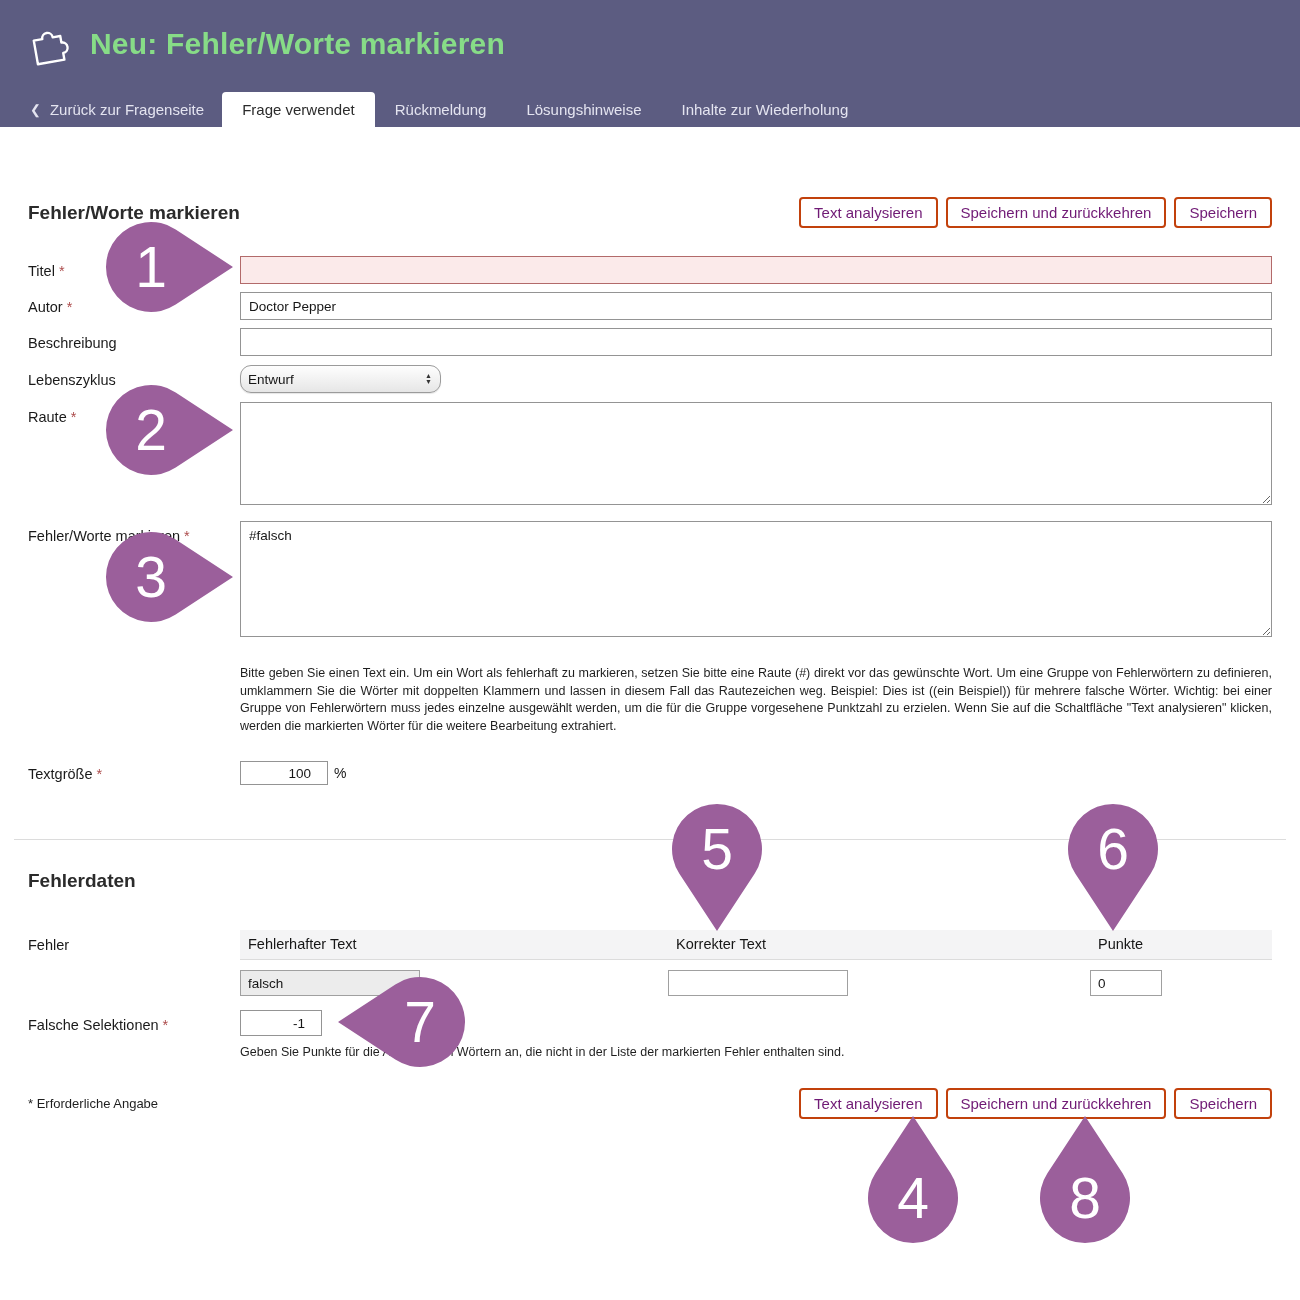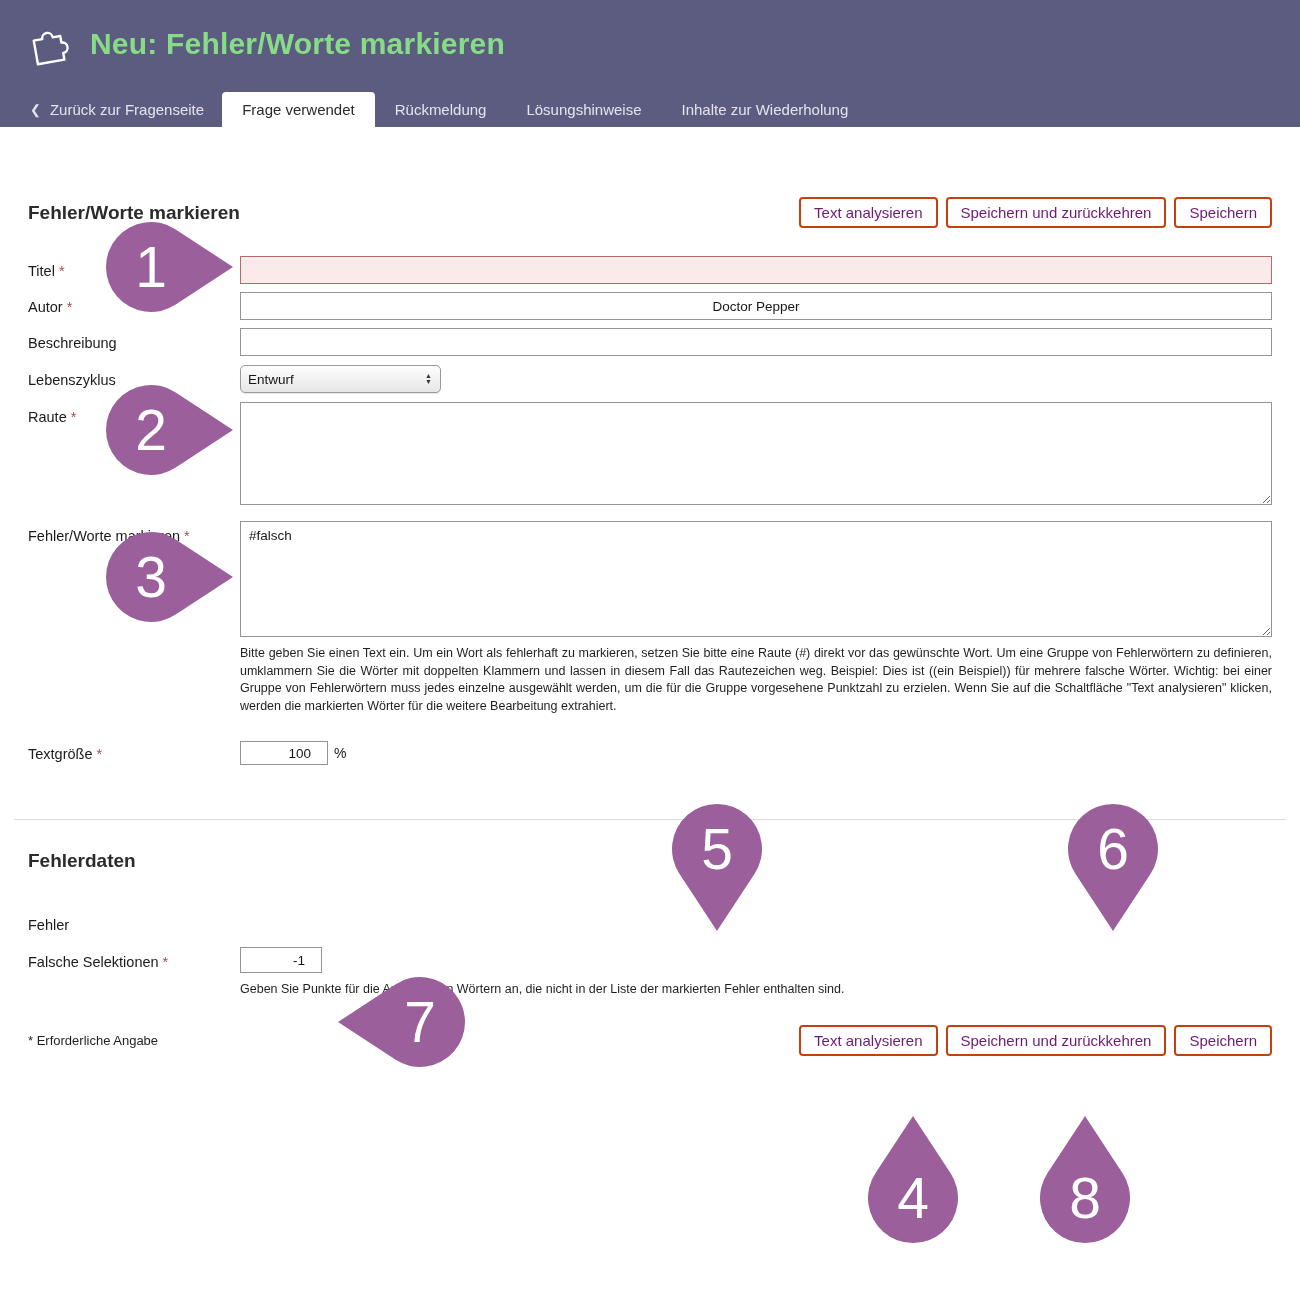--- a/index.html
+++ b/index.html
@@ -20,28 +20,28 @@
   
   .content{padding:0 28px;box-sizing:border-box;}
   .sec-head{display:flex;justify-content:space-between;align-items:center;margin-top:70px;}
   .sec-title{font-size:19px;font-weight:bold;color:#2b2b2b;}
   .btns{display:flex;gap:8px;}
   .btn{background:#fff;border:2px solid #c2410c;border-radius:4px;padding:5px 13px;font-size:15px;color:#701a75;white-space:nowrap;}
   .frow{display:flex;margin-top:8px;align-items:flex-start;}
   .lbl{width:212px;min-width:212px;font-size:14.5px;color:#1a1a1a;padding-top:7px;}
   .req{color:#ac4b4b;}
   .ctl{flex:1;min-width:0;}
-  .txt{width:100%;box-sizing:border-box;height:28px;border:1px solid #949494;font-size:13.5px;padding:8px 8px;font-family:inherit;background:#fff;color:#161616;text-align:center;}
+  .txt{width:100%;box-sizing:border-box;height:28px;border:1px solid #949494;font-size:13.5px;padding:8px 8px;font-family:inherit;background:#fff;color:#161616;}
   .txt.error{background:#fbeaea;border:1px solid #b26a6a;}
   .ta{width:100%;box-sizing:border-box;border:1px solid #949494;font-size:13.5px;padding:6px 8px;font-family:inherit;resize:vertical;color:#161616;}
   .ta.frage{height:103px;}
   .ta.fehler{height:116px;}
-  .help{font-size:12.5px;line-height:17.5px;color:#1f1f1f;text-align:justify;margin-top:4px;}
+  .help{font-size:12.5px;line-height:17.5px;color:#1f1f1f;text-align:justify;margin-top:24px;}
   .help.single{text-align:left;margin-top:14px;}
-  .selectbox{width:185px;height:26px;border:1px solid #9b9b9b;border-radius:5px;background:linear-gradient(#fefefe,#e6e6e6);
+  .selectbox{width:185px;height:26px;border:1px solid #9b9b9b;border-radius:11px;background:linear-gradient(#fefefe,#e6e6e6);
     display:flex;align-items:center;justify-content:space-between;padding:0 7px;font-size:13.5px;box-sizing:content-box;
     box-shadow:0 1px 1px rgba(0,0,0,.10);}
   .stepper{display:flex;flex-direction:column;gap:0;line-height:6px;font-size:7px;color:#333;margin-right:1px;}
   .small-input{height:24px;border:1px solid #949494;font-size:13.5px;font-family:inherit;box-sizing:border-box;color:#161616;}
   .pct-wrap{display:flex;align-items:center;gap:6px;padding-top:2px;}
   .unit{font-size:14px;}
   .divider{border:none;border-top:1px solid #dcdcdc;margin:54px -14px 0 -14px;}
   
   .tbl-head{display:flex;background:#f4f4f5;border-bottom:1px solid #dcdcdc;height:30px;box-sizing:border-box;}
   .tbl-head .c{font-size:14.5px;padding:6px 0 0 8px;box-sizing:border-box;}
@@ -153,20 +153,32 @@
       </div>
     </div>
   </div>
 
   <hr class="divider">
 
   <div class="sec-title" style="margin-top:30px;">Fehlerdaten</div>
 
   <div class="frow" style="margin-top:38px;">
     <div class="lbl">Fehler</div>
+    <div class="ctl">
+      <div class="tbl-head">
+        <div class="c c1">Fehlerhafter Text</div>
+        <div class="c c2">Korrekter Text</div>
+        <div class="c c3">Punkte</div>
+      </div>
+      <div class="tbl-row">
+        <div class="c1"><input class="cell-input ro" style="width: 180px;" readonly="" value="falsch"></div>
+        <div class="c2"><input class="cell-input" style="width: 180px;" value=""></div>
+        <div class="c3"><input class="cell-input" style="width: 72px;" value="0"></div>
+      </div>
+    </div>
   </div>
 
   <div class="frow" style="margin-top:14px;">
     <div class="lbl">
       <span>Falsche Selektionen</span> <span class="req">*</span>
     </div>
     <div class="ctl">
       <input class="small-input num-right" style="width: 82px; height: 26px;" value="-1">
       <div class="help single" style="margin-top:8px;">Geben Sie Punkte für die Auswahl von Wörtern an, die nicht in der Liste der markierten Fehler enthalten sind.</div>
     </div>

